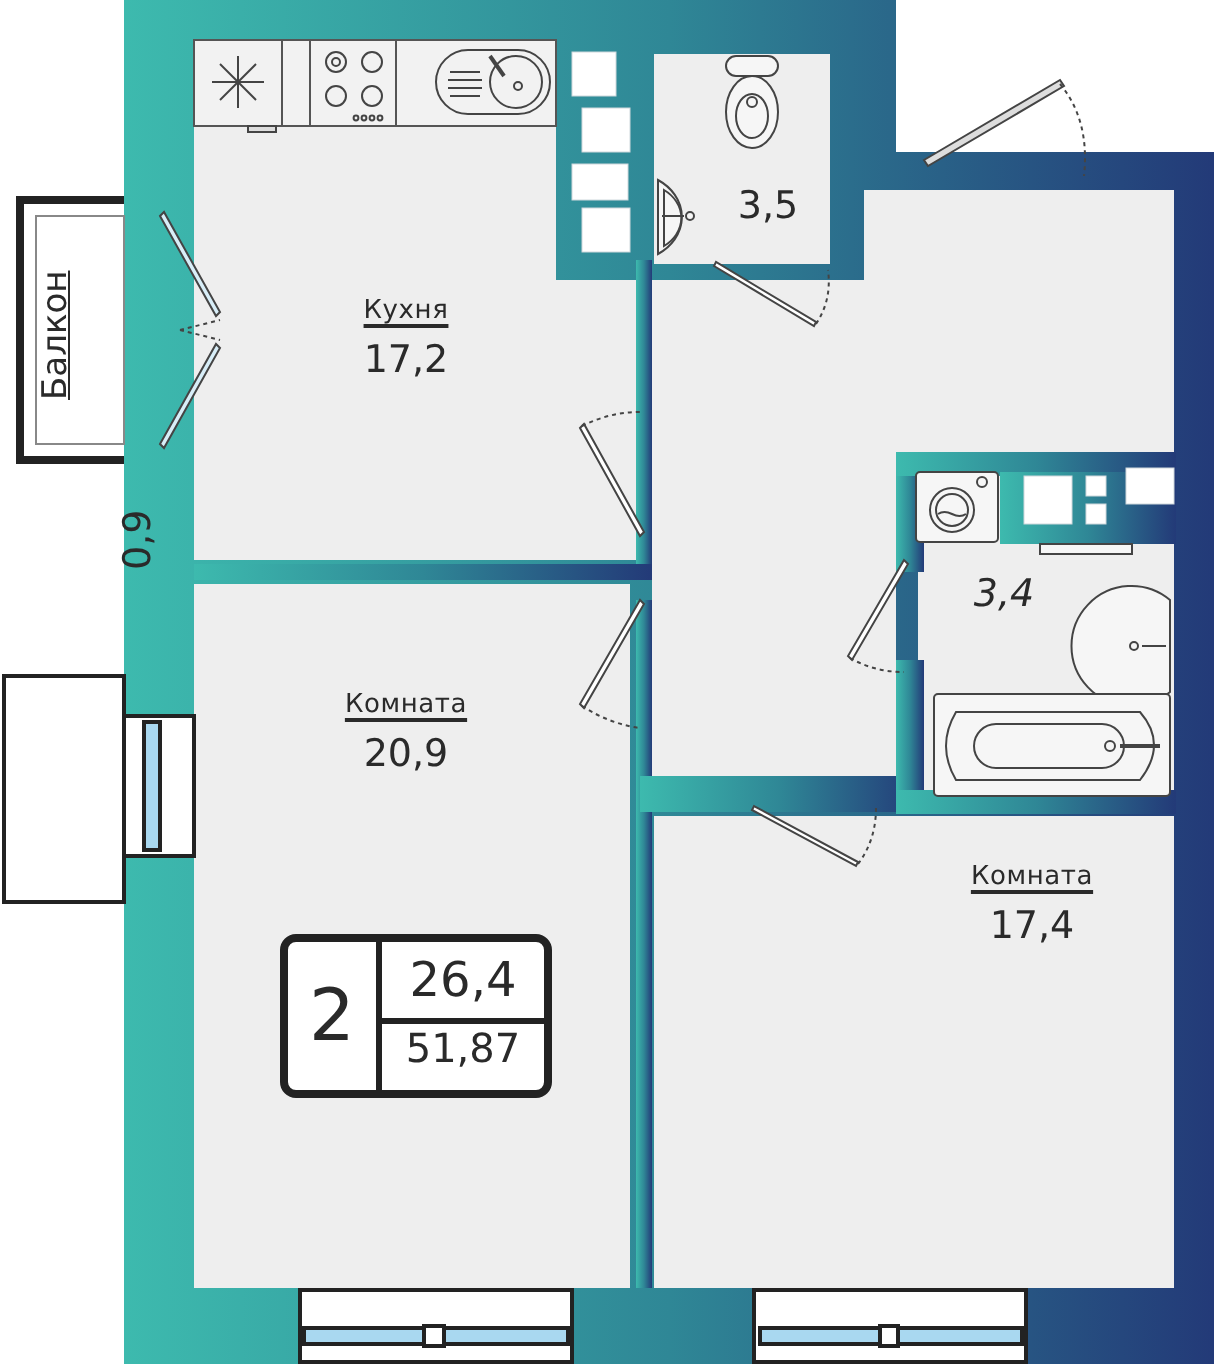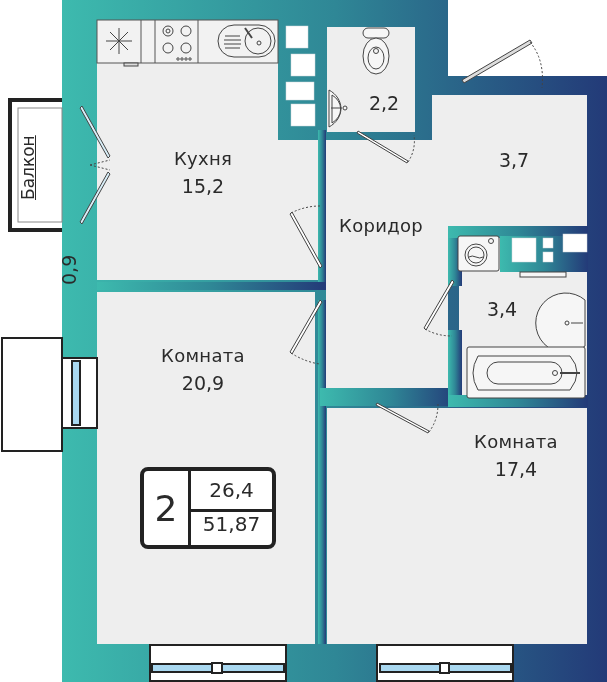--- a/index.html
+++ b/index.html
@@ -1,26 +1,26 @@
 <!DOCTYPE html>
 <html><head>
 <meta charset="utf-8">
 <style>
   html,body{margin:0;padding:0;background:#ffffff;}
   body{width:607px;height:682px;position:relative;overflow:hidden;font-family:"DejaVu Sans","Liberation Sans",sans-serif;color:#2a2a2a;}
   .plan{position:absolute;left:0;top:0;width:607px;height:682px;}
   .lbl{position:absolute;text-align:center;transform:translateX(-50%);white-space:nowrap;}
-  .name{font-size:18px;text-underline-offset:3px;text-decoration-thickness:1.5px;letter-spacing:0.3px;}
+  .name{font-size:13px;text-decoration:underline;text-underline-offset:3px;text-decoration-thickness:1.5px;letter-spacing:0.3px;}
   .area{font-size:19px;margin-top:6px;}
   .balcony{position:absolute;left:10px;top:100px;width:54px;height:128px;}
   .balcony .bl{position:absolute;left:8px;top:100px;transform:rotate(-90deg);transform-origin:0 0;font-size:17px;text-decoration:underline;white-space:nowrap;}
   .balcony .ba{position:absolute;left:48px;top:185px;transform:rotate(-90deg);transform-origin:0 0;font-size:19px;white-space:nowrap;}
   .badge{position:absolute;left:140px;top:467px;width:136px;height:82px;border:4px solid #222;border-radius:8px;background:#fff;box-sizing:border-box;}
   .badge .rooms{position:absolute;left:0;top:0;width:44px;height:74px;border-right:3px solid #222;display:flex;align-items:center;justify-content:center;font-size:36px;}
-  .badge .a1{position:absolute;left:47px;top:0;width:81px;height:38px;border-bottom:3px solid #222;display:flex;align-items:center;justify-content:center;font-size:20px;}
+  .badge .a1{position:absolute;left:47px;top:0;width:81px;height:38px;border-bottom:3px solid #222;display:flex;align-items:center;justify-content:center;font-size:24px;}
   .badge .a2{position:absolute;left:47px;top:41px;width:81px;height:23px;display:flex;align-items:center;justify-content:center;font-size:20px;}
 </style>
 </head>
 <body>
 
 <svg class="plan" viewBox="0 0 607 682" width="607" height="682" xmlns="http://www.w3.org/2000/svg">
   <defs>
     <linearGradient id="wallgrad" x1="0" y1="0" x2="1" y2="0">
       <stop offset="0" stop-color="#3dbaae"></stop>
       <stop offset="0.5" stop-color="#2f8796"></stop>
@@ -193,32 +193,30 @@
   </g>
 </svg>
 
 <div class="balcony">
   <span class="bl">Балкон</span>
   <span class="ba">0,9</span>
 </div>
 
 <div class="lbl" style="left:203px;top:148px;">
   <div class="name">Кухня</div>
-  <div class="area">15,2</div>
+  <div class="area">17,2</div>
 </div>
 <div class="lbl" style="left:384px;top:86px;">
-  <div class="area">2,2</div>
+  <div class="area">3,5</div>
 </div>
 <div class="lbl" style="left:514px;top:143px;">
-  <div class="area">3,7</div>
 </div>
 <div class="lbl" style="left:381px;top:215px;">
-  <div class="name">Коридор</div>
-</div>
-<div class="lbl" style="left:502px;top:292px;">
+</div>
+<div class="lbl" style="left:502px;top:280px;font-style:italic;">
   <div class="area">3,4</div>
 </div>
 <div class="lbl" style="left:203px;top:345px;">
   <div class="name">Комната</div>
   <div class="area">20,9</div>
 </div>
 <div class="lbl" style="left:516px;top:431px;">
   <div class="name">Комната</div>
   <div class="area">17,4</div>
 </div>

